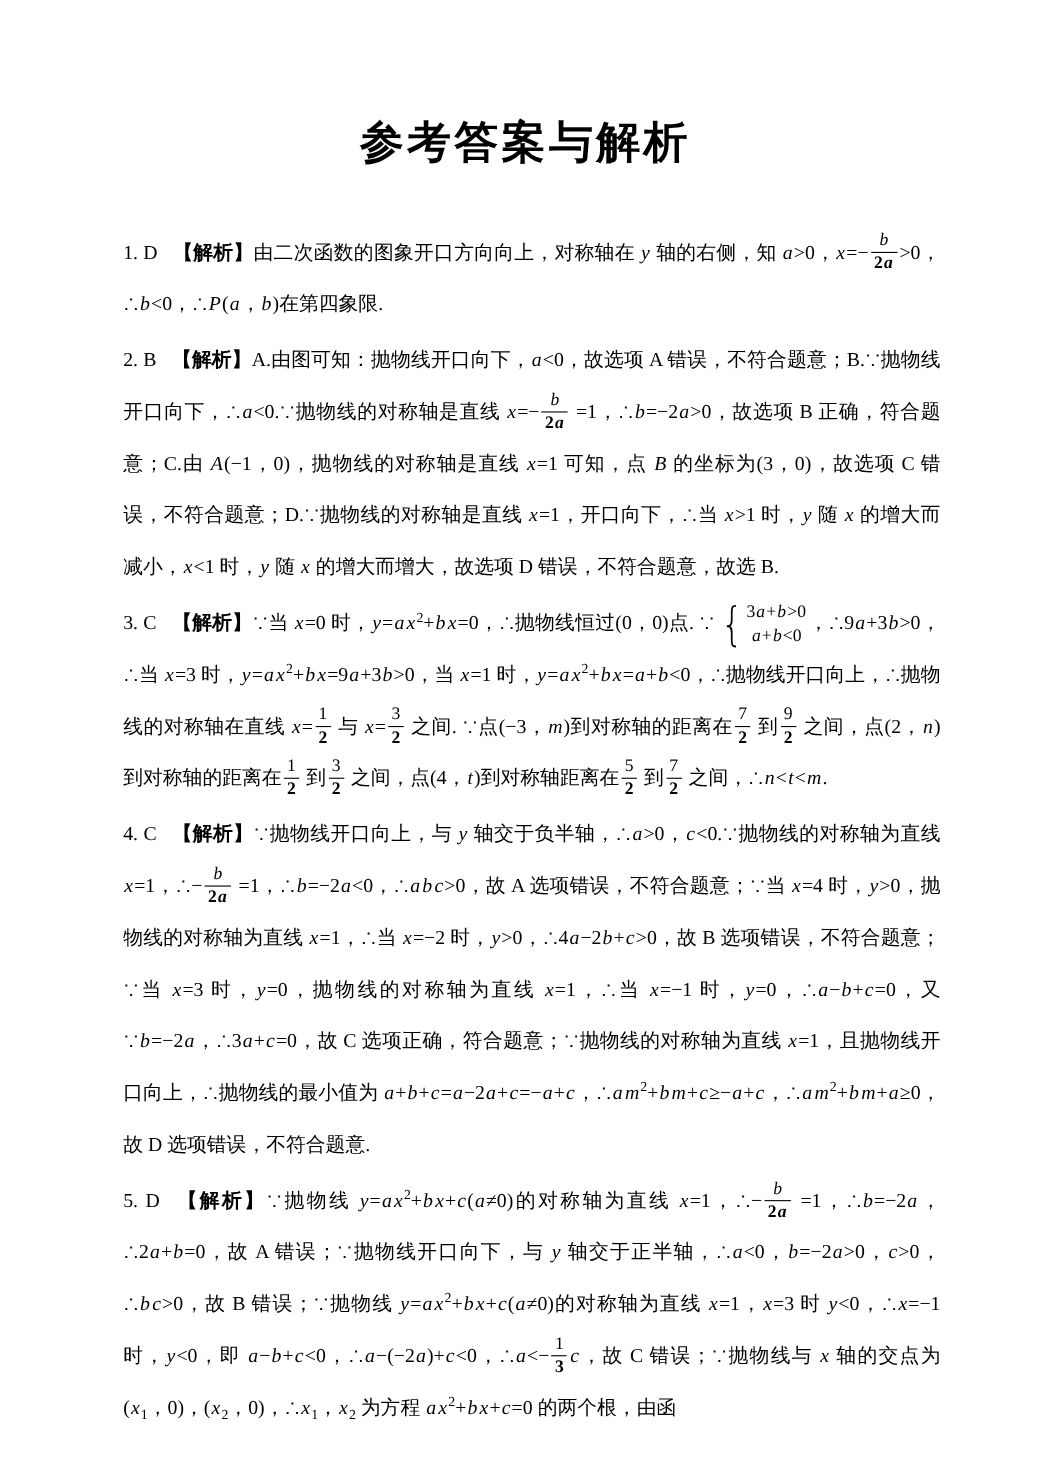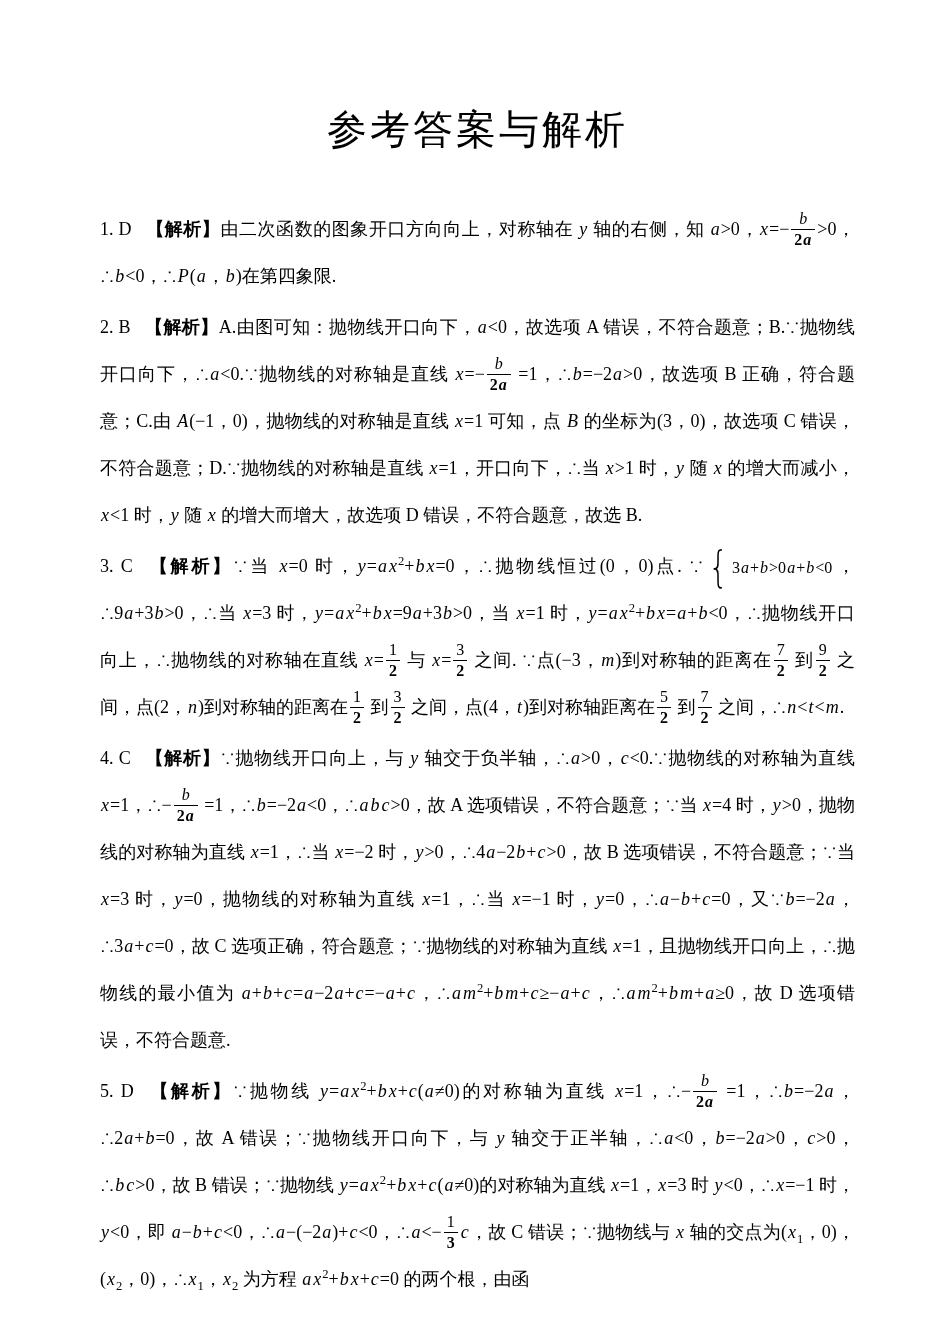--- a/index.html
+++ b/index.html
@@ -1,29 +1,29 @@
 <!DOCTYPE html>
 <html lang="zh"><head>
 <meta charset="utf-8">
 <style>
   html,body{margin:0;padding:0;background:#ffffff;color:#000;}
   body{width:950px;font-family:"Liberation Serif","DejaVu Serif",serif;}
   .page{box-sizing:border-box;width:950px;min-height:1344px;padding:106px 95px 60px 100px;background:#fff;}
-  .doc-title{margin:0 0 52px 0;text-align:center;font-size:40px;font-weight:normal;letter-spacing:3px;line-height:1.2;}
-  .item{margin:0 0 4px 0;font-size:18px;line-height:47px;text-align:justify;}
+  .doc-title{margin:0 0 52px 0;text-align:center;font-size:40px;font-weight:bold;letter-spacing:3px;line-height:1.2;}
+  .item{margin:0 0 4px 12px;font-size:18px;line-height:47px;text-align:justify;}
   .item-head{white-space:nowrap;margin-right:14px;}
   .item-label{font-weight:bold;}
   .math i{font-style:italic;padding:0 1px;}
   sup,sub{font-size:70%;line-height:0;}
   .frac{display:inline-flex;flex-direction:column;vertical-align:middle;text-align:center;font-size:16px;line-height:1.15;margin:0 2px;position:relative;top:-1px;}
   .frac .fnum{border-bottom:1px solid #000;padding:0 3px 1px 3px;}
   .frac .fden{padding:1px 3px 0 3px;font-weight:bold;}
   .cases{display:inline-flex;align-items:center;vertical-align:middle;margin:0 2px;}
   .cases .cbrace{font-family:"DejaVu Sans",sans-serif;font-size:42px;font-weight:300;line-height:1;transform:scaleX(.75);display:inline-block;}
-  .cases .crows{display:inline-flex;flex-direction:row;row-gap:3px;font-size:16px;line-height:1.2;text-align:right;}
+  .cases .crows{display:inline-flex;flex-direction:column;row-gap:3px;font-size:16px;line-height:1.2;text-align:center;}
 </style>
 </head>
 <body>
 
 <div class="page">
   <h1 class="doc-title">参考答案与解析</h1>
 
   <p class="item">
     <span class="item-head"><span>1.</span> <span>D</span></span><span class="item-label">【解析】</span><span class="item-content">由二次函数的图象开口方向向上，对称轴在 <span class="math"><i>y</i></span> 轴的右侧，知 <span class="math"><i>a</i>&gt;0</span>，<span class="math"><i>x</i>=−</span><span class="frac">
           <span class="fnum math"><i>b</i></span>

